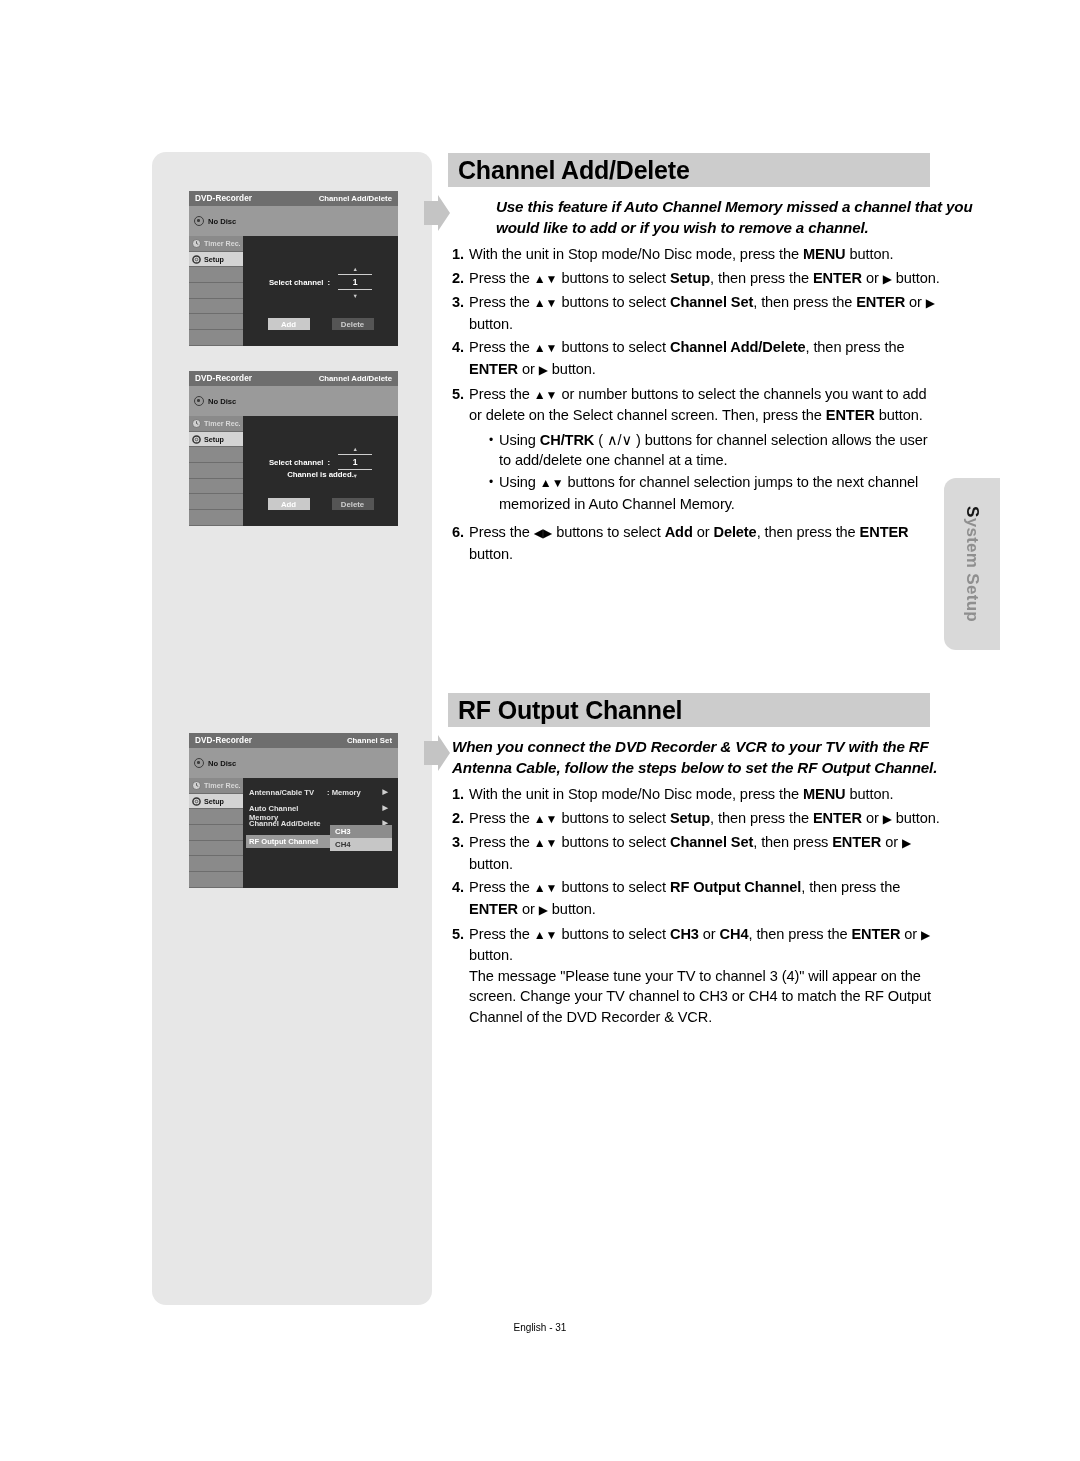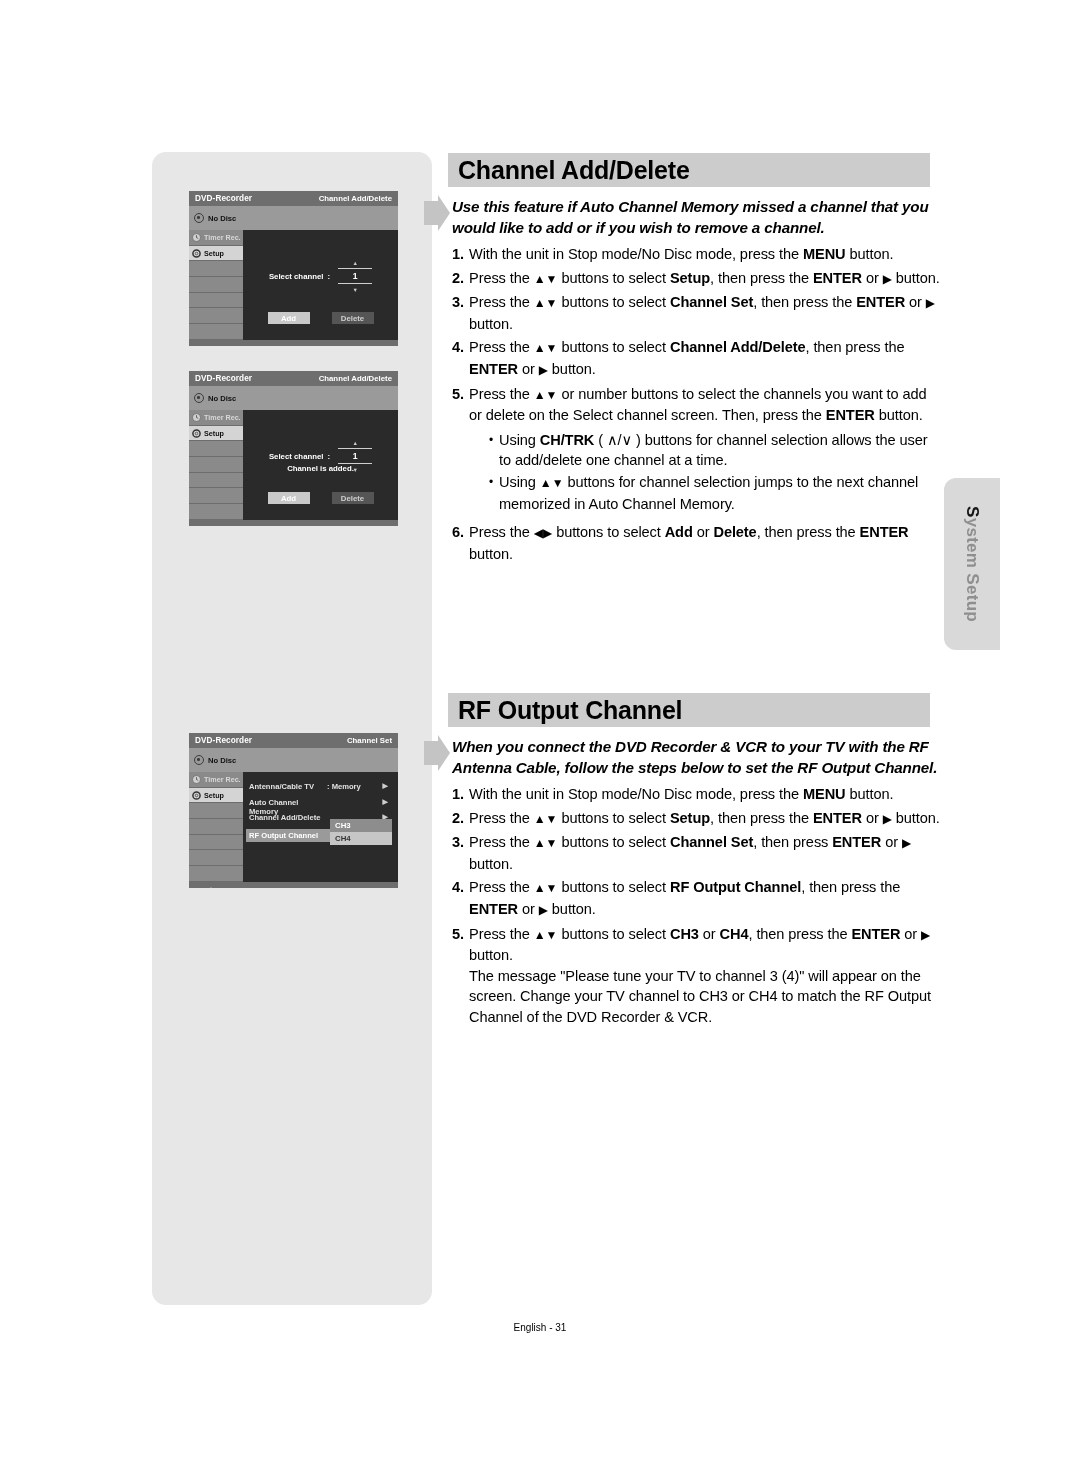--- a/index.html
+++ b/index.html
@@ -89,21 +89,21 @@
   .intro-text {
     position: absolute;
     left: 452px;
     width: 486px;
     font-size: 15.2px;
     font-weight: bold;
     font-style: italic;
     line-height: 21px;
     letter-spacing: -0.15px;
   }
-  #intro-1 { top: 196px; }
+  #intro-1 { top: 196px; margin-left: 44px; }
   #intro-2 { top: 736px; }
 
   
   .steps {
     position: absolute;
     left: 452px;
     width: 490px;
     font-size: 14.6px;
     line-height: 20.6px;
     letter-spacing: -0.1px;
@@ -161,21 +161,21 @@
     display: flex;
     align-items: center;
     justify-content: space-between;
     padding: 0 6px;
     box-sizing: border-box;
   }
   .osd-brand { font-weight: bold; font-size: 8.2px; letter-spacing: 0.1px; }
   .osd-screen-title { font-weight: bold; font-size: 7.8px; }
 
   .osd-status {
-    height: 24px;
+    height: 30px;
     background: #9a9a9a;
     display: flex;
     align-items: center;
     padding-left: 5px;
     box-sizing: border-box;
     color: #111;
     font-weight: bold;
     font-size: 7.6px;
   }
   .osd-status .disc-ico {

